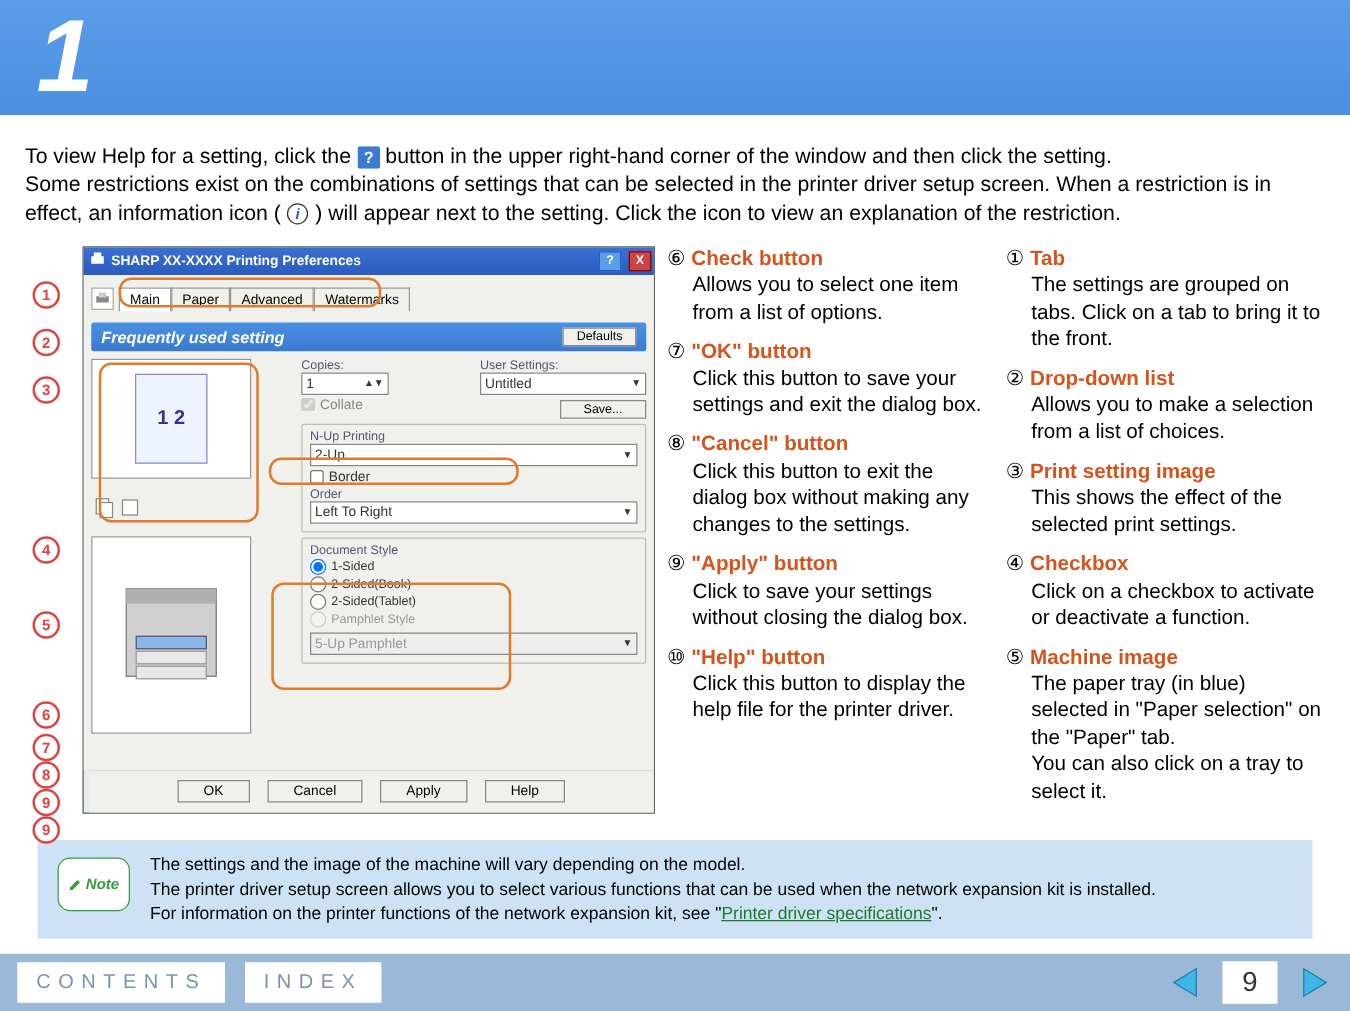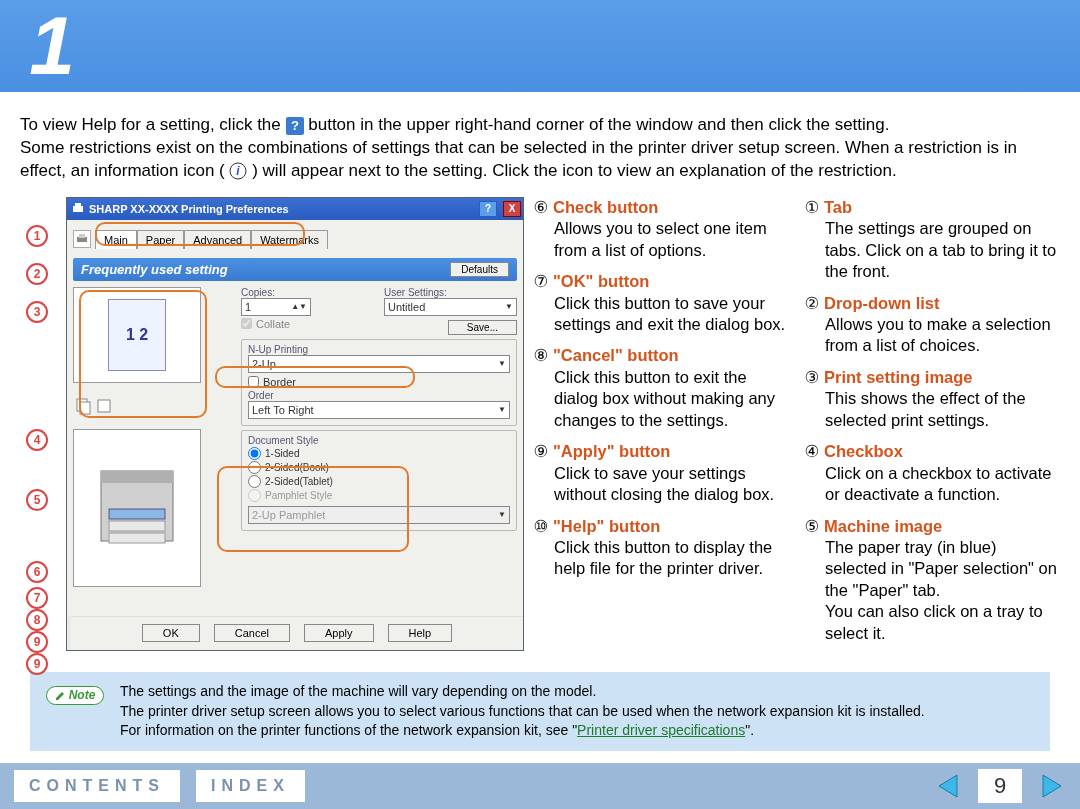--- a/index.html
+++ b/index.html
@@ -64,26 +64,26 @@
   .desc-cols{flex:1;display:flex;gap:14px;font-size:16.5px;line-height:1.3;}
   .desc-col{flex:1;}
   .desc-item{margin-bottom:10px;}
   .dh{color:#d4541e;font-weight:bold;}
   .dn{display:inline-flex;width:18px;height:18px;align-items:center;justify-content:center;margin-right:3px;}
   .dbody{padding-left:22px;}
 
   
   .note-box{margin:18px 30px 0 30px;background:#cde3f5;padding:10px 14px;display:flex;gap:14px;font-size:14px;line-height:1.4;}
   .note-tag{flex:none;width:62px;display:flex;align-items:flex-start;justify-content:center;}
-  .note-pill{background:#fff;border:1.5px solid #3a9a3a;color:#3a9a3a;border-radius:10px;padding:0 8px;font-size:12px;font-style:italic;font-weight:bold;display:flex;align-items:center;gap:4px;margin-top:4px;}
+  .note-pill{background:#fff;border:1.5px solid #3a9a3a;color:#3a9a3a;border-radius:10px;padding:12px 8px;font-size:12px;font-style:italic;font-weight:bold;display:flex;align-items:center;gap:4px;margin-top:4px;}
   .note-link{color:#1d7a2a;text-decoration:underline;}
 
   
   .footer{position:absolute;left:0;right:0;bottom:0;height:46px;background:#9bb8d8;display:flex;align-items:center;padding:0 14px;gap:16px;}
-  .foot-btn{background:#fff;padding:6px 14px;font-size:16px;font-weight:bold;letter-spacing:6px;color:#7a92ae;border:1px solid #fff;}
+  .foot-btn{background:#fff;padding:6px 14px;font-size:16px;font-weight:normal;letter-spacing:6px;color:#7a92ae;border:1px solid #fff;}
   .foot-spacer{flex:1;}
   .nav-tri{width:28px;height:28px;display:flex;align-items:center;justify-content:center;}
   .page-num{background:#fff;width:44px;height:34px;display:flex;align-items:center;justify-content:center;font-size:22px;color:#333;}
 
   .disabled-txt{color:#999;}
 </style>
 </head>
 <body>
 
 <div class="page">
@@ -235,21 +235,21 @@
                   </div>
                 <div class="radio-row">
                     <input type="radio" style="">
                     <span>2-Sided(Tablet)</span>
                   </div>
                 <div class="radio-row disabled-txt">
                     <input type="radio" disabled="" style="">
                     <span>Pamphlet Style</span>
                   </div>
                 <div class="sp-drop disabled-txt" style="margin-top:4px;background:#eee;">
-                    <span>2-Up Pamphlet</span>
+                    <span>5-Up Pamphlet</span>
                     <span class="arr">▼</span>
                   </div>
               </div>
             </div>
           </div>
         </div>
         <div class="dlg-btn-row">
           <button class="dlg-btn">OK</button>
           <button class="dlg-btn">Cancel</button>
           <button class="dlg-btn">Apply</button>

